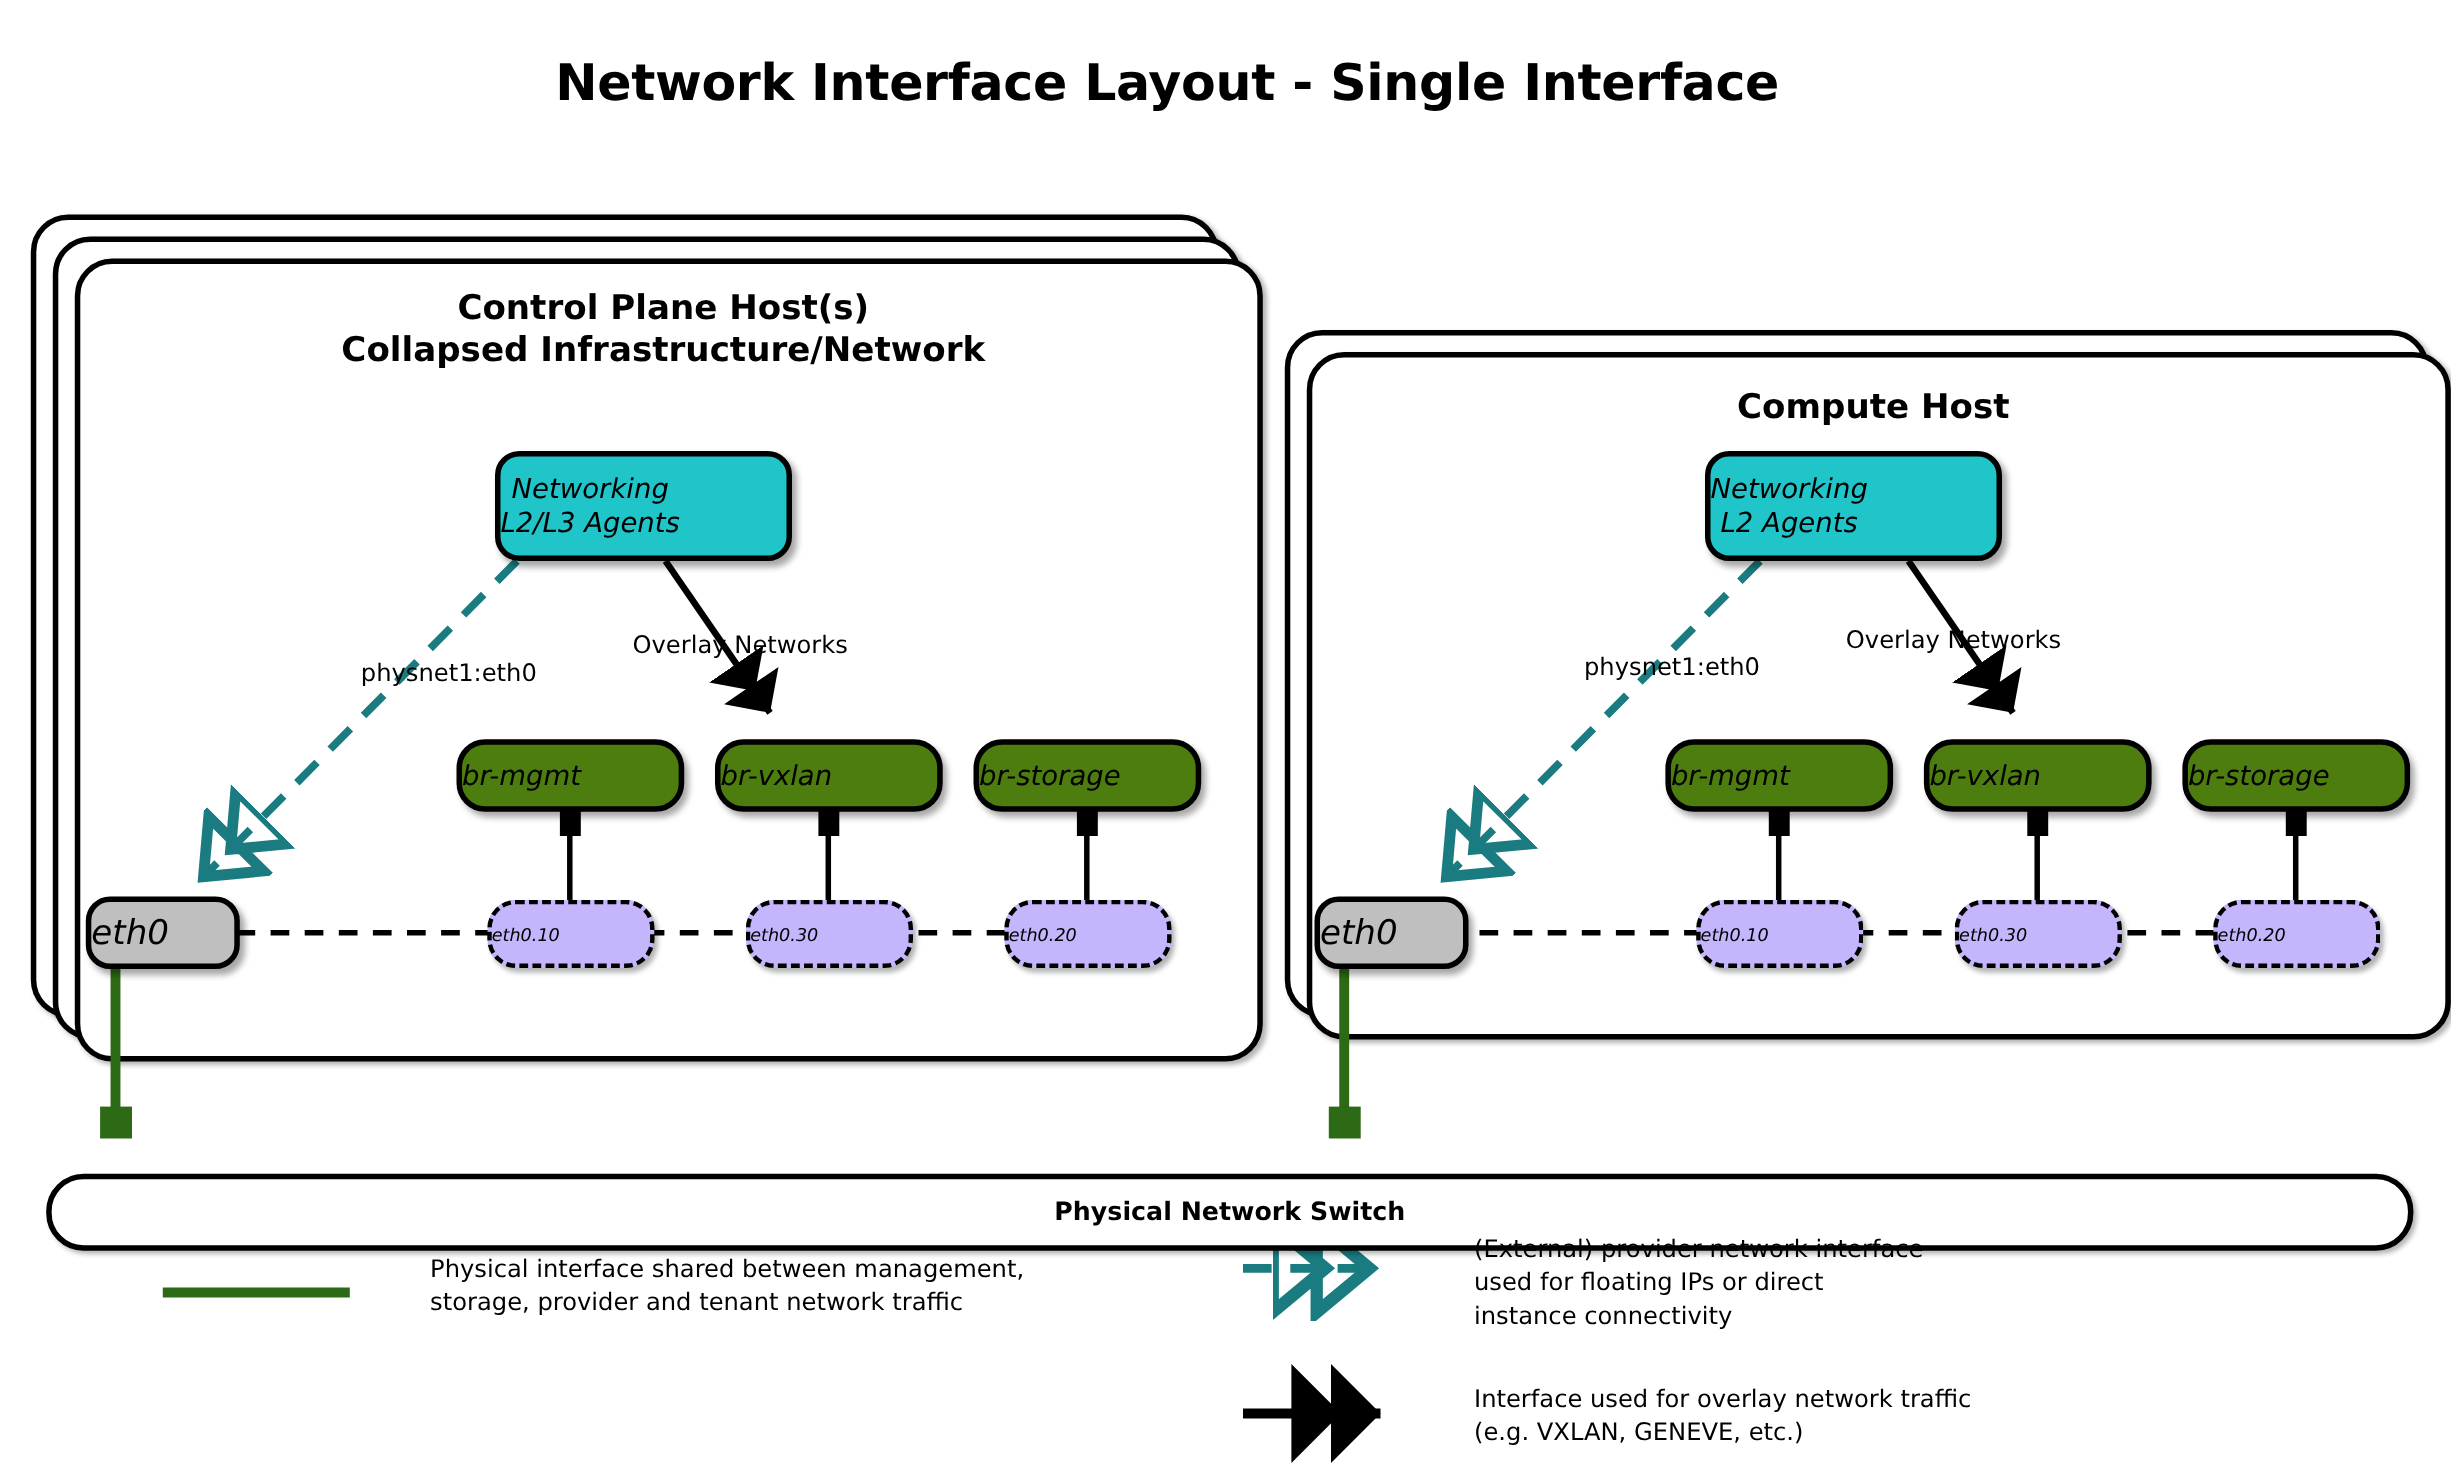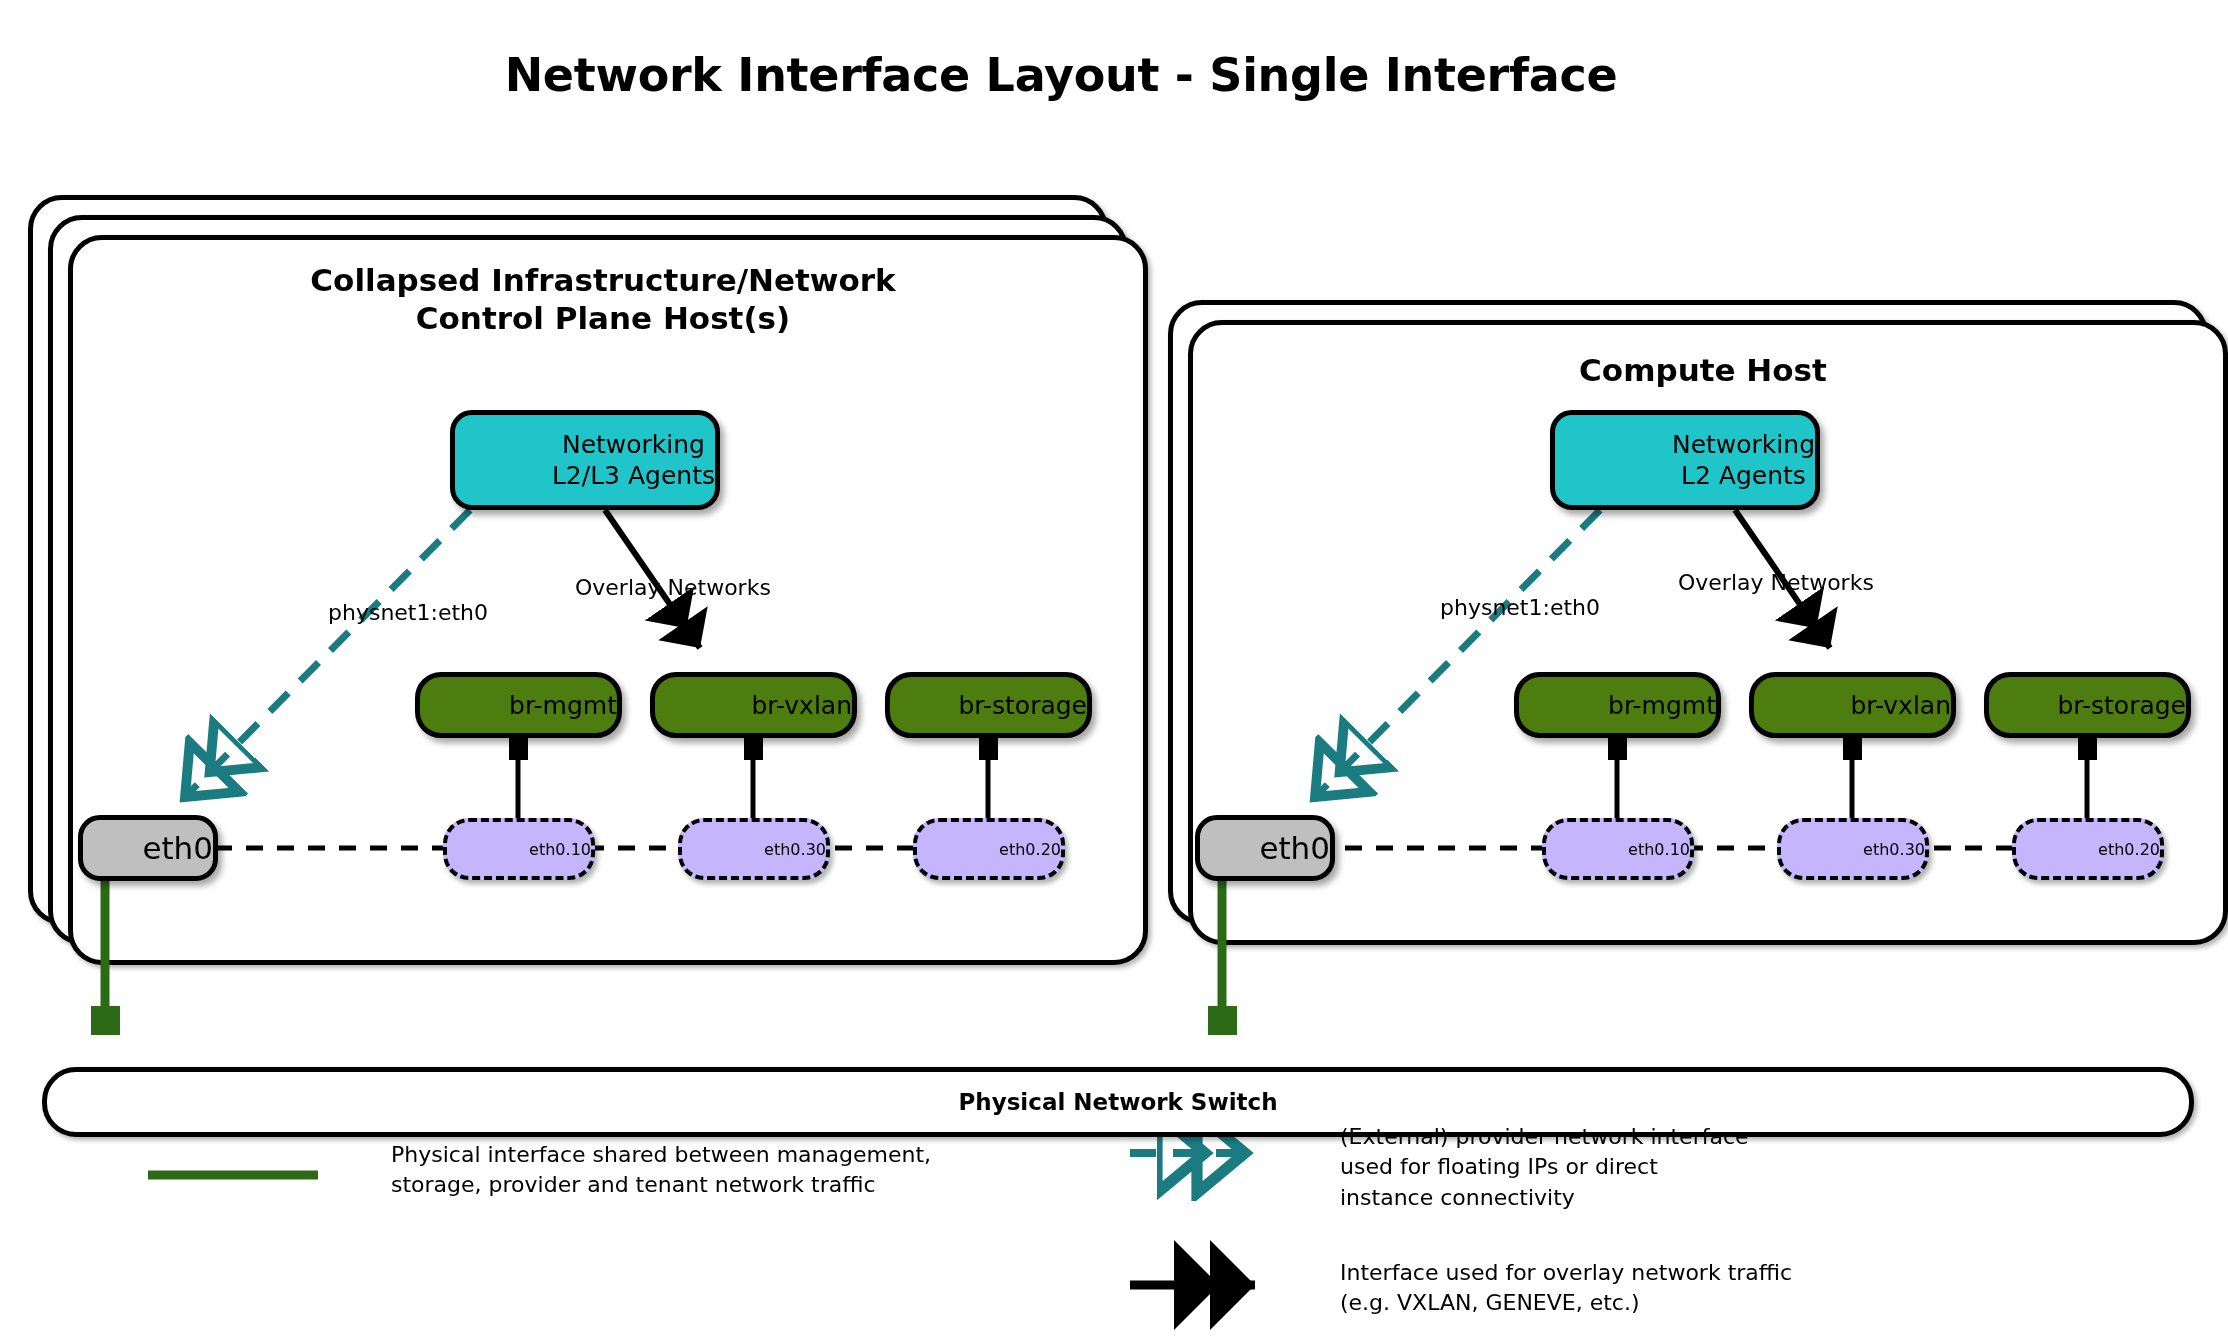--- a/index.html
+++ b/index.html
@@ -17,22 +17,22 @@
     position:absolute;border:5px solid #000;border-radius:34px;background:#fff;
     box-shadow:3px 3px 5px rgba(0,0,0,.30);
   }
   .host-title{
     position:absolute;width:100%;text-align:center;font-size:31px;font-weight:bold;
     line-height:1.22;
   }
 
   
   .node{
-    position:absolute;display:flex;align-items:center;justify-content:flex-end;
-    text-align:center;box-sizing:border-box;background:#fff;
+    position:absolute;display:flex;align-items:center;justify-content:flex-start;
+    text-align:center;box-sizing:border-box;background:#fff;font-style:italic;
   }
   .agent-box{
     border:5px solid #000;border-radius:22px;background:#1FC5C9;
     font-size:25px;line-height:1.25;
     box-shadow:4px 5px 6px rgba(0,0,0,.35);
   }
   .bridge-box{
     border:5px solid #000;border-radius:26px;background:#4d7c0f;font-size:25px;
     box-shadow:4px 5px 6px rgba(0,0,0,.35);
   }
@@ -64,22 +64,22 @@
 </head>
 <body>
 
 <div id="diagram-title">Network Interface Layout - Single Interface</div>
 
 <div class="stack">
   <div class="layer" style="left:28px;  top:195px; width:1070px; height:720px;"></div>
   <div class="layer" style="left:48px;  top:215px; width:1070px; height:720px;"></div>
   <div class="layer" style="left:68px;  top:235px; width:1070px; height:720px;"></div>
   <div class="host-title" style="left:68px; top:262px; width:1070px;">
+    <div>Control Plane Host(s)</div>
     <div>Collapsed Infrastructure/Network</div>
-    <div>Control Plane Host(s)</div>
   </div>
 </div>
 
 <div class="stack">
   <div class="layer" style="left:1168px; top:300px; width:1030px; height:615px;"></div>
   <div class="layer" style="left:1188px; top:320px; width:1030px; height:615px;"></div>
   <div class="host-title" style="left:1188px; top:352px; width:1030px;">
     <div>Compute Host</div>
   </div>
 </div>

